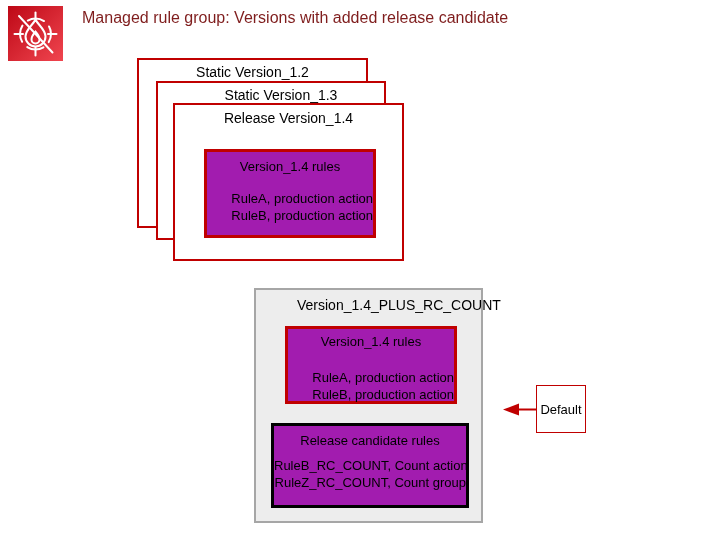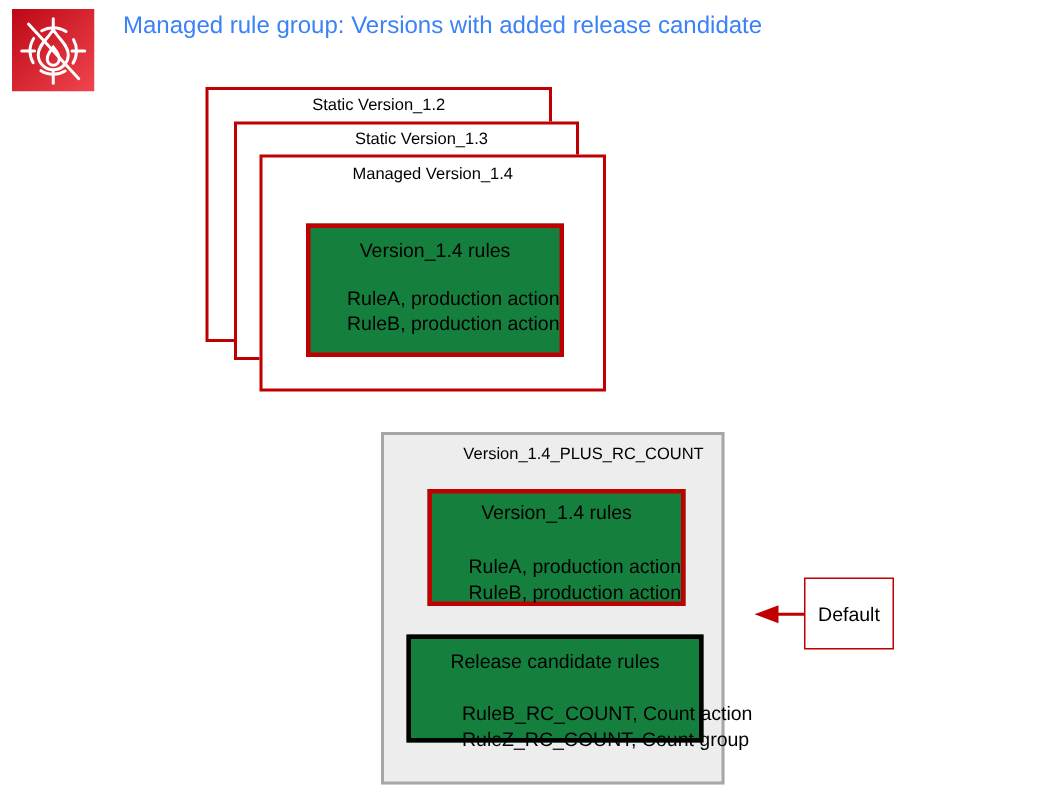--- a/index.html
+++ b/index.html
@@ -1,27 +1,27 @@
 <!DOCTYPE html>
 <html><head>
 <meta charset="utf-8">
 <style>
   html,body{margin:0;padding:0;background:#fff;}
   .canvas{position:relative;width:708px;height:534px;background:#ffffff;
           font-family:"Liberation Sans",sans-serif;color:#000;overflow:hidden;}
-  .title{position:absolute;left:82px;top:9px;font-size:16px;color:#3b82f6;}
+  .title{position:absolute;left:82px;top:9px;font-size:16px;color:#7f1d1d;}
   .vbox{position:absolute;background:#fff;border:2px solid #C00000;box-sizing:border-box;}
-  .box-label{position:absolute;left:0;right:0;text-align:center;font-size:11px;white-space:nowrap;}
-  .rules-box{position:absolute;background:#15803d;border:3px solid #C00000;box-sizing:border-box;}
+  .box-label{position:absolute;left:0;right:0;text-align:center;font-size:14px;white-space:nowrap;}
+  .rules-box{position:absolute;background:#a21caf;border:3px solid #C00000;box-sizing:border-box;}
   .rules-box.black{border-color:#000000;}
   .rules-title{position:absolute;left:0;right:0;text-align:center;font-size:13px;white-space:nowrap;}
   .rules-lines{position:absolute;left:0;right:0;text-align:right;font-size:13px;line-height:17px;white-space:nowrap;}
   .gray-box{position:absolute;left:254px;top:288px;width:229px;height:235px;
             background:#EDEDED;border:2px solid #A6A6A6;box-sizing:border-box;}
-  .default-box{position:absolute;left:536px;top:385px;width:60px;height:48px;
+  .default-box{position:absolute;left:536px;top:385px;width:50px;height:48px;
                background:#fff;border:1.5px solid #C00000;box-sizing:border-box;
                display:flex;align-items:center;justify-content:center;font-size:13px;}
   .waf-icon{position:absolute;left:8px;top:6px;width:55px;height:55px;}
   .arrow-svg{position:absolute;left:498px;top:399px;width:40px;height:21px;}
 </style>
 </head>
 <body>
 
 <div class="canvas">
 
@@ -47,21 +47,21 @@
 
   <div class="title">Managed rule group: Versions with added release candidate</div>
 
   <div class="vbox" style="left:137px;top:58px;width:231px;height:170px;">
     <div class="box-label" style="top:4px;">Static Version_1.2</div>
   </div>
   <div class="vbox" style="left:156px;top:81px;width:230px;height:159px;">
     <div class="box-label" style="top:4px;margin-left:20px;">Static Version_1.3</div>
   </div>
   <div class="vbox" style="left:173px;top:103px;width:231px;height:158px;">
-    <div class="box-label" style="top:5px;">Managed Version_1.4</div>
+    <div class="box-label" style="top:5px;">Release Version_1.4</div>
   </div>
 
   <div class="rules-box" style="left:204px;top:149px;width:172px;height:89px;">
     <div class="rules-title" style="top:7px;">Version_1.4 rules</div>
     <div class="rules-lines" style="top:38px;">
       <div>RuleA, production action</div>
       <div>RuleB, production action</div>
     </div>
   </div>
 
@@ -70,23 +70,23 @@
   </div>
 
   <div class="rules-box" style="left:285px;top:326px;width:172px;height:78px;">
     <div class="rules-title" style="top:5px;">Version_1.4 rules</div>
     <div class="rules-lines" style="top:40px;">
       <div>RuleA, production action</div>
       <div>RuleB, production action</div>
     </div>
   </div>
 
-  <div class="rules-box black" style="left:271px;top:423px;width:198px;height:72px;">
+  <div class="rules-box black" style="left:271px;top:423px;width:198px;height:85px;">
     <div class="rules-title" style="top:7px;">Release candidate rules</div>
-    <div class="rules-lines" style="top:41px;margin-left:34px;">
+    <div class="rules-lines" style="top:31px;">
       <div>RuleB_RC_COUNT, Count action</div>
       <div>RuleZ_RC_COUNT, Count group</div>
     </div>
   </div>
 
   <svg class="arrow-svg" viewBox="0 0 40 21">
     <line x1="38" y1="10.5" x2="20" y2="10.5" stroke="#C00000" stroke-width="2"></line>
     <polygon points="5,10.5 21,4.5 21,16.5" fill="#C00000"></polygon>
   </svg>
 

